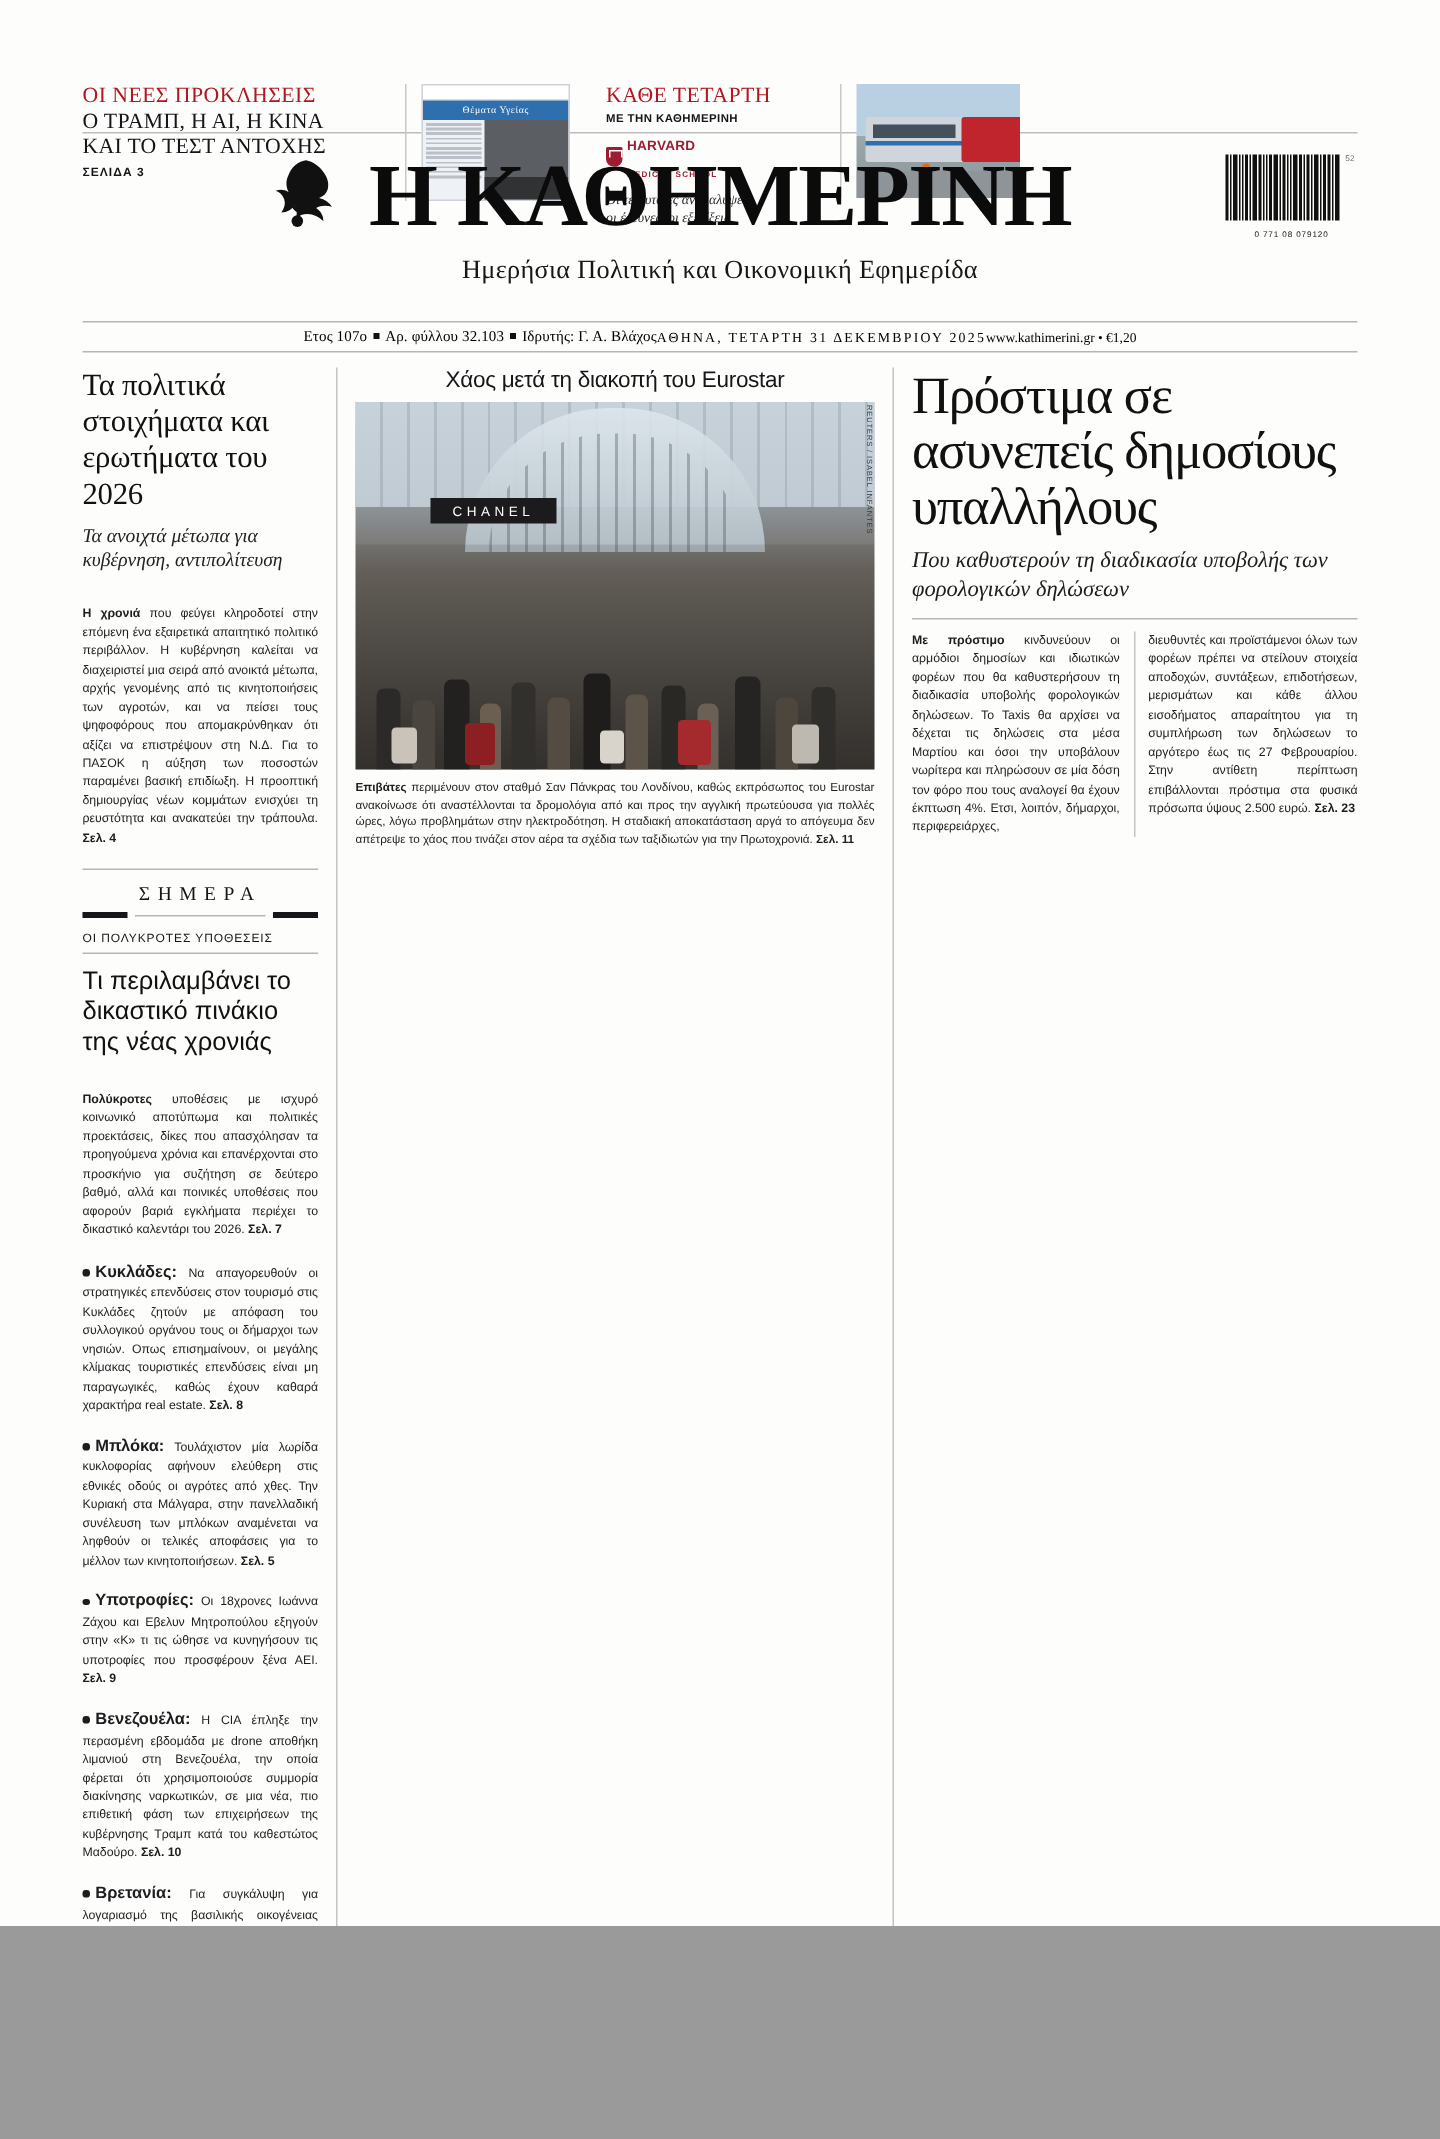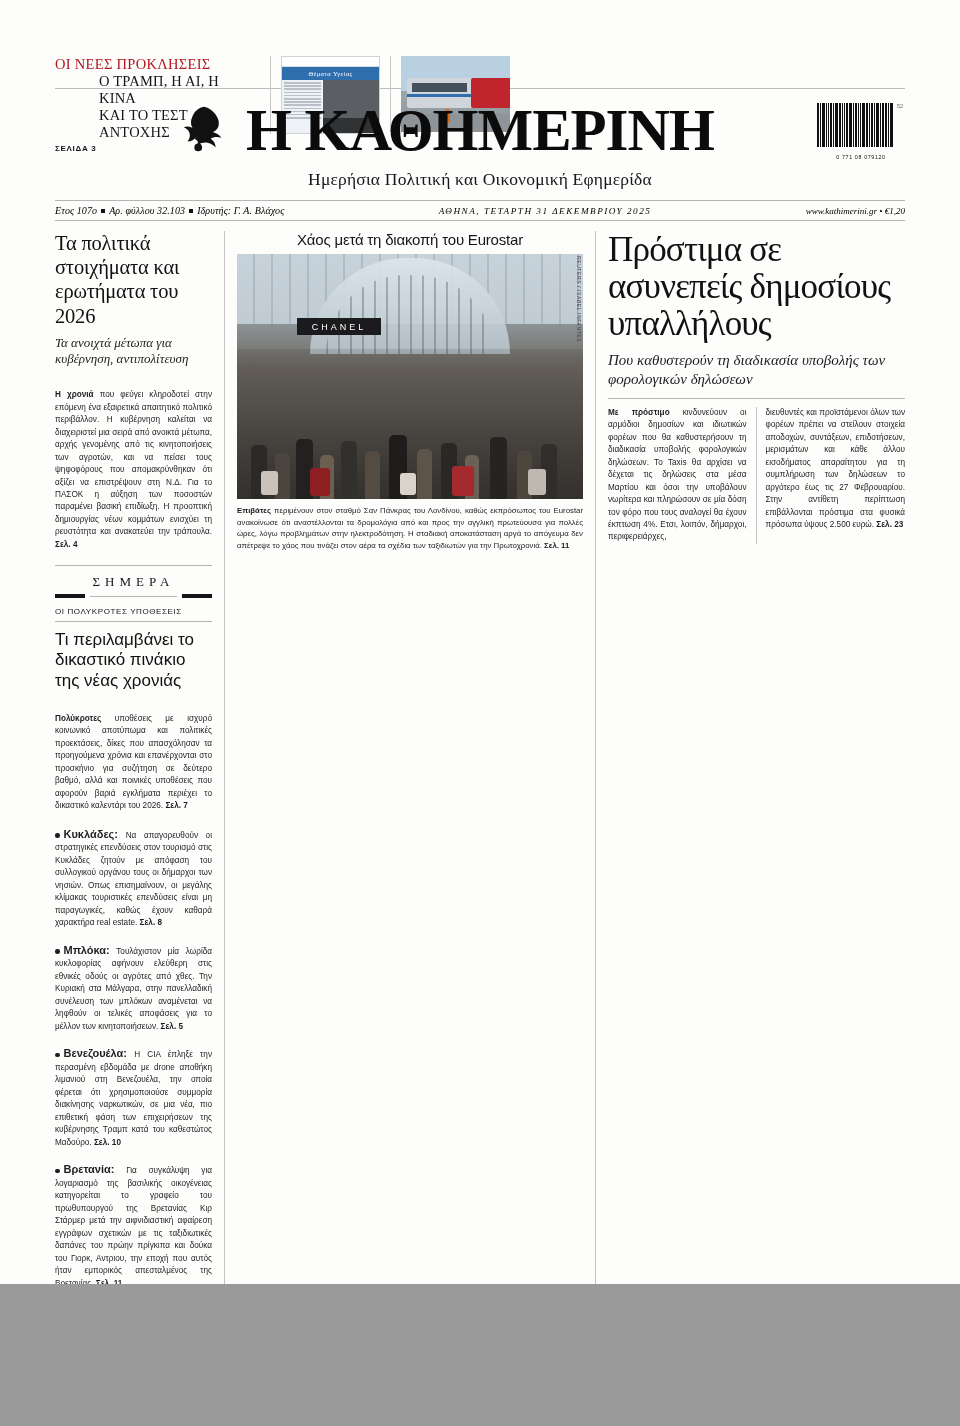--- a/index.html
+++ b/index.html
@@ -13,21 +13,21 @@
   }
   
   .promo{display:flex;align-items:flex-start;padding-top:56px;height:86px;box-sizing:border-box;}
   .promo-col{box-sizing:border-box;}
   .pc1{width:215px;padding-right:14px;}
   .pc2{width:120px;padding:0 10px;border-left:1px solid #c8c8c8;display:flex;align-items:flex-start;justify-content:center;}
   .pc3{width:170px;padding-left:14px;}
   .pc4{width:130px;padding:0 10px;border-left:1px solid #c8c8c8;display:flex;align-items:flex-start;justify-content:center;}
   .pc5{width:200px;padding-left:14px;}
   .promo-kicker{color:#b01721;font-size:14.5px;letter-spacing:.3px;line-height:1.15;font-family:"Liberation Serif",serif;}
-  .promo-line{font-size:14.5px;line-height:1.18;color:#16161a;letter-spacing:.2px;margin-left:44px;}
+  .promo-line{font-size:14.5px;line-height:1.18;color:#16161a;letter-spacing:.2px;}
   .promo-page{font-family:"Liberation Sans",sans-serif;font-size:8px;font-weight:bold;letter-spacing:.7px;margin-top:3px;color:#16161a;}
   .promo-sub{font-family:"Liberation Sans",sans-serif;font-size:7.6px;font-weight:bold;letter-spacing:.3px;color:#16161a;margin-top:1px;}
   .promo-small{font-size:9.2px;line-height:1.32;color:#2a2a2e;font-style:italic;margin-top:4px;}
   .harvard{display:flex;align-items:center;gap:3px;margin-top:4px;}
   .harvard-shield{width:11px;height:13px;background:#9e1b32;border-radius:1px 1px 5px 5px;position:relative;}
   .harvard-shield:after{content:"";position:absolute;left:2px;top:2px;width:7px;height:4px;border:1px solid #fff;border-bottom:none;}
   .harvard-name{font-family:"Liberation Sans",sans-serif;font-size:9px;font-weight:bold;color:#9e1b32;letter-spacing:.2px;line-height:1;}
   .harvard-sub{font-family:"Liberation Sans",sans-serif;font-size:5.4px;font-weight:bold;color:#9e1b32;letter-spacing:.8px;}
   
   .thumb-health{width:115px;height:76px;background:#eef1f5;border:1px solid #ccd2d8;position:relative;overflow:hidden;}
@@ -48,21 +48,21 @@
   
   .masthead-rule{border-top:1px solid #bdbdbd;margin-top:2px;}
   .masthead{position:relative;text-align:center;padding-top:12px;}
   .mh-title{font-size:59px;letter-spacing:-1px;font-family:"Liberation Serif",serif;font-weight:bold;line-height:1;color:#0b0b0c;display:inline-block;}
   .mh-eagle{position:absolute;left:120px;top:14px;width:58px;height:56px;}
   .mh-barcode{position:absolute;right:0;top:14px;width:88px;height:56px;display:flex;align-items:flex-start;gap:1px;}
   .mh-barcode i{display:block;background:#111;height:44px;}
   .mh-barcode-num{position:absolute;left:0;bottom:-1px;width:100%;text-align:center;font-family:"Liberation Sans",sans-serif;font-size:5.4px;letter-spacing:.6px;color:#111;}
   .mh-bc-corner{position:absolute;right:2px;top:0;font-family:"Liberation Sans",sans-serif;font-size:5.5px;color:#666;}
   .mh-sub{font-size:17.5px;margin-top:9px;color:#17171a;letter-spacing:.2px;}
-  .mh-info{display:flex;justify-content:space-between;align-items:center;border-top:1px solid #b5b5b5;border-bottom:1px solid #b5b5b5;margin-top:10px;padding:4px 0;font-style:italic;}
+  .mh-info{display:flex;justify-content:center;align-items:center;border-top:1px solid #b5b5b5;border-bottom:1px solid #b5b5b5;margin-top:24px;padding:4px 0;}
   .mh-info .l{font-size:10px;letter-spacing:.1px;}
   .mh-info .c{font-size:9.2px;letter-spacing:1.5px;font-variant:small-caps;}
   .mh-info .r{font-size:9px;}
   .sq{display:inline-block;width:4px;height:4px;background:#111;margin:0 4px 1px 4px;vertical-align:middle;}
   
   .grid{display:flex;margin-top:10px;}
   .col-left{width:170px;padding-right:12px;box-sizing:border-box;border-right:1px solid #c4c4c4;}
   .col-mid{width:370px;padding:0 12px;box-sizing:border-box;}
   .col-right{width:310px;padding-left:12px;box-sizing:border-box;border-left:1px solid #c4c4c4;}
   
@@ -86,21 +86,21 @@
   .l-note{border-top:3px solid #2f6fae;padding-top:6px;margin-top:6px;font-family:"Liberation Sans",sans-serif;font-size:8.4px;font-weight:bold;line-height:1.45;color:#16161a;}
   
   .m-kicker{font-family:"Liberation Sans",sans-serif;font-size:15px;text-align:center;color:#16161a;margin-bottom:6px;letter-spacing:-.2px;}
   .photo{width:100%;position:relative;overflow:hidden;background:#6d6a66;}
   .ph-eurostar{height:245px;background:
     linear-gradient(180deg,#b8c4cd 0%,#98a2aa 22%,#6f6a63 46%,#4e4a45 100%);}
   .eu-roof{position:absolute;left:0;right:0;top:0;height:70px;background:
      repeating-linear-gradient(90deg,#c9d4dc 0 16px,#b0bcc5 16px 18px);opacity:.85;}
   .eu-arch{position:absolute;left:50%;top:4px;transform:translateX(-50%);width:200px;height:96px;border-radius:100px 100px 0 0;background:linear-gradient(#dde6ec,#b8c4cc);opacity:.9;}
   .eu-arch:after{content:"";position:absolute;left:8%;right:8%;top:18%;bottom:0;border-radius:90px 90px 0 0;background:repeating-linear-gradient(90deg,rgba(90,100,110,.45) 0 2px,transparent 2px 12px);}
-  .eu-sign{position:absolute;left:60px;top:64px;width:84px;height:17px;background:#1b1b1d;color:#fff;font-family:"Liberation Sans",sans-serif;font-size:9px;letter-spacing:3px;display:flex;align-items:center;justify-content:center;}
+  .eu-sign{position:absolute;left:50px;top:64px;width:84px;height:17px;background:#1b1b1d;color:#fff;font-family:"Liberation Sans",sans-serif;font-size:9px;letter-spacing:3px;display:flex;align-items:center;justify-content:center;}
   .eu-crowd{position:absolute;left:0;right:0;bottom:0;height:150px;
     background:linear-gradient(180deg,rgba(60,56,52,.15),rgba(30,28,26,.55));}
   .eu-p{position:absolute;bottom:0;border-radius:5px 5px 0 0;}
   .eu-lug{position:absolute;border-radius:3px;}
   .cap{font-family:"Liberation Sans",sans-serif;font-size:7.8px;line-height:1.5;color:#1d1d20;text-align:justify;margin-top:6px;}
   .cap b{font-weight:bold;}
   
   .r-head{font-size:35px;line-height:1.06;color:#111;letter-spacing:-.8px;}
   .r-deck{font-style:italic;font-size:15px;line-height:1.25;color:#1d1d20;margin-top:9px;padding-bottom:9px;border-bottom:1px solid #b5b5b5;}
   .photo-credit{position:absolute;right:-1px;top:0;writing-mode:vertical-rl;font-family:"Liberation Sans",sans-serif;font-size:5px;letter-spacing:.6px;color:#3c3c3c;padding:2px;}
@@ -135,20 +135,33 @@
               <div class="th-lrow"></div>
             <div class="th-lrow"></div>
               <div class="th-lrow"></div>
               <div class="th-lrow"></div>
           </div>
           <div class="th-right"></div>
         </div>
       </div>
     </div>
 
+    <div class="promo-col pc3">
+      <div class="promo-kicker">ΚΑΘΕ ΤΕΤΑΡΤΗ</div>
+      <div class="promo-sub">ΜΕ ΤΗΝ ΚΑΘΗΜΕΡΙΝΗ</div>
+      <div class="harvard">
+        <span class="harvard-shield"></span>
+        <span>
+          <span class="harvard-name">HARVARD</span><br>
+          <span class="harvard-sub">MEDICAL SCHOOL</span>
+        </span>
+      </div>
+      <div class="promo-small">Οι τελευταίες ανακαλύψεις,</div>
+      <div class="promo-small" style="margin-top:0">οι έρευνες, οι εξελίξεις</div>
+    </div>
 
     <div class="promo-col pc4">
       <div class="thumb-train">
         <div class="tt-body">
           <div class="tt-win"></div>
           <div class="tt-stripe"></div>
           <div class="tt-red"></div>
         </div>
         <div class="tt-ground"></div>
         <div class="tt-person"></div>
@@ -242,20 +255,25 @@
       <div class="bullets">
         <div class="bullet">
           <span class="dot"></span><b class="bt">Κυκλάδες:</b>
           <span>Να απαγορευθούν οι στρατηγικές επενδύσεις στον τουρισμό στις Κυκλάδες ζητούν με απόφαση του συλλογικού οργάνου τους οι δήμαρχοι των νησιών. Οπως επισημαίνουν, οι μεγάλης κλίμακας τουριστικές επενδύσεις είναι μη παραγωγικές, καθώς έχουν καθαρά χαρακτήρα real estate.</span>
           <b class="ref">Σελ. 8</b>
         </div>
         <div class="bullet">
           <span class="dot"></span><b class="bt">Μπλόκα:</b>
           <span>Τουλάχιστον μία λωρίδα κυκλοφορίας αφήνουν ελεύθερη στις εθνικές οδούς οι αγρότες από χθες. Την Κυριακή στα Μάλγαρα, στην πανελλαδική συνέλευση των μπλόκων αναμένεται να ληφθούν οι τελικές αποφάσεις για το μέλλον των κινητοποιήσεων.</span>
           <b class="ref">Σελ. 5</b>
+        </div>
+        <div class="bullet">
+          <span class="dot"></span><b class="bt">Υποτροφίες:</b>
+          <span>Οι 18χρονες Ιωάννα Ζάχου και Εβελυν Μητροπούλου εξηγούν στην «Κ» τι τις ώθησε να κυνηγήσουν τις υποτροφίες που προσφέρουν ξένα ΑΕΙ.</span>
+          <b class="ref">Σελ. 9</b>
         </div>
         <div class="bullet">
           <span class="dot"></span><b class="bt">Βενεζουέλα:</b>
           <span>Η CIA έπληξε την περασμένη εβδομάδα με drone αποθήκη λιμανιού στη Βενεζουέλα, την οποία φέρεται ότι χρησιμοποιούσε συμμορία διακίνησης ναρκωτικών, σε μια νέα, πιο επιθετική φάση των επιχειρήσεων της κυβέρνησης Τραμπ κατά του καθεστώτος Μαδούρο.</span>
           <b class="ref">Σελ. 10</b>
         </div>
         <div class="bullet">
           <span class="dot"></span><b class="bt">Βρετανία:</b>
           <span>Για συγκάλυψη για λογαριασμό της βασιλικής οικογένειας κατηγορείται το γραφείο του πρωθυπουργού της Βρετανίας Κιρ Στάρμερ μετά την αιφνιδιαστική αφαίρεση εγγράφων σχετικών με τις ταξιδιωτικές δαπάνες του πρώην πρίγκιπα και δούκα του Γιορκ, Αντριου, την εποχή που αυτός ήταν εμπορικός απεσταλμένος της Βρετανίας.</span>
           <b class="ref">Σελ. 11</b>

